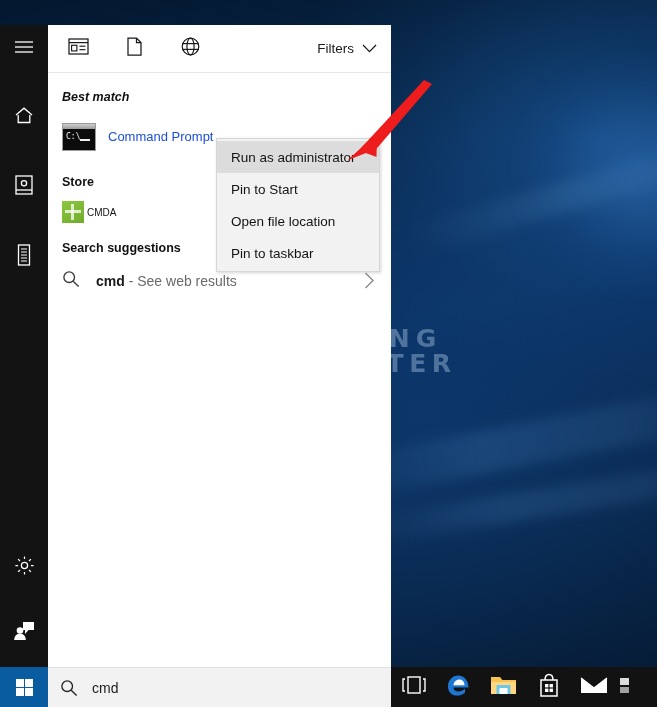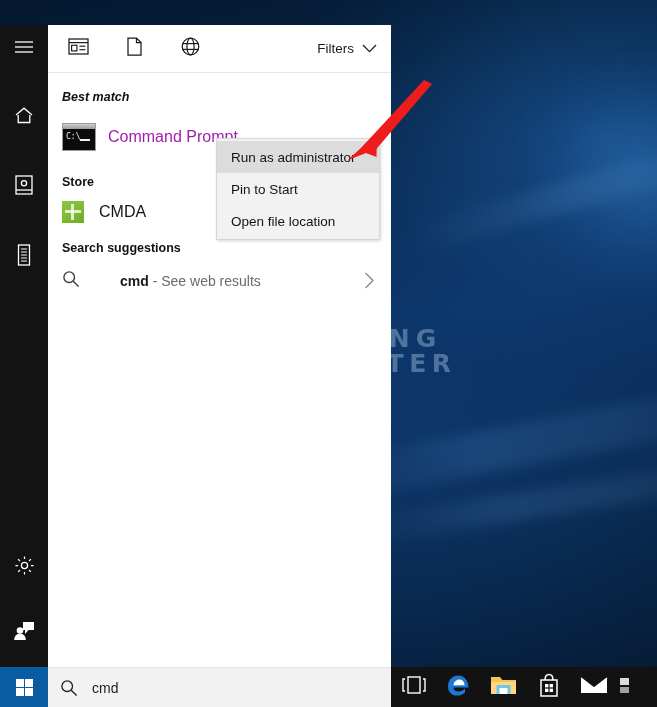--- a/index.html
+++ b/index.html
@@ -195,49 +195,48 @@
     font-size: 8px;
     letter-spacing: 0px;
     line-height: 9px;
   }
   .cmd-icon .cursor {
     position: absolute; left: 17px; top: 15px;
     width: 10px; height: 2px; background: #f2f2f2;
   }
 
   .result-texts { margin-left: 12px; display: flex; flex-direction: column; justify-content: center; }
-  .result-title { font-size: 16px; color: #a21caf; line-height: 18px; }
+  .result-title { font-size: 13px; color: #1d4ed8; line-height: 18px; }
   .result-sub { font-size: 12px; color: #666; line-height: 16px; margin-top: 2px; }
 
   .store-icon {
     width: 22px; height: 22px;
     flex: 0 0 22px;
     background: linear-gradient(150deg,#8dc63f 0%, #7cb833 60%, #6faa2a 100%);
     position: relative;
   }
   .store-icon::before {
     content: "";
     position: absolute; left: 9px; top: 3px; width: 3px; height: 16px;
     background: rgba(255,255,255,0.75);
   }
   .store-icon::after {
     content: "";
     position: absolute; left: 3px; top: 9px; width: 16px; height: 3px;
     background: rgba(255,255,255,0.75);
   }
   #cmda-row { height: 34px; margin-top: 6px; }
-  #cmda-label { font-size: 16px; color: #141414; margin-left: 15px; }
+  #cmda-label { font-size: 10px; color: #141414; margin-left: 3px; }
 
   #suggest-row {
     display: flex; align-items: center;
     height: 40px;
     margin-top: 6px;
     padding-left: 14px;
     position: relative;
-    gap: 24px;
   }
   #suggest-text { margin-left: 16px; font-size: 14px; color: #1a1a1a; }
   #suggest-text .muted { color: #6a6a6a; }
   #suggest-chevron { position: absolute; right: 16px; top: 11px; }
 
   
   #ctxmenu {
     position: absolute;
     left: 216px; top: 138px;
     width: 162px;
@@ -447,20 +446,21 @@
         </span>
       </div>
 
     </div>
   </div>
 
   <div id="ctxmenu">
     <div class="ctx-item hl">Run as administrator</div>
     <div class="ctx-item">Pin to Start</div>
     <div class="ctx-item">Open file location</div>
+    <div class="ctx-item">Pin to taskbar</div>
   </div>
 
   <div id="arrow">
     <svg width="96" height="86" viewBox="0 0 96 86">
       <g fill="#ee1c1c">
         <path d="M88 2 L96 6 L36 76 L25 70 Z"></path>
         <path d="M12 82 L38 58 L40 78 L30 75 Z"></path>
       </g>
       <path d="M12 82 L41 56 L40.5 79 L29 74.5 Z" fill="#ee1c1c"></path>
     </svg>

